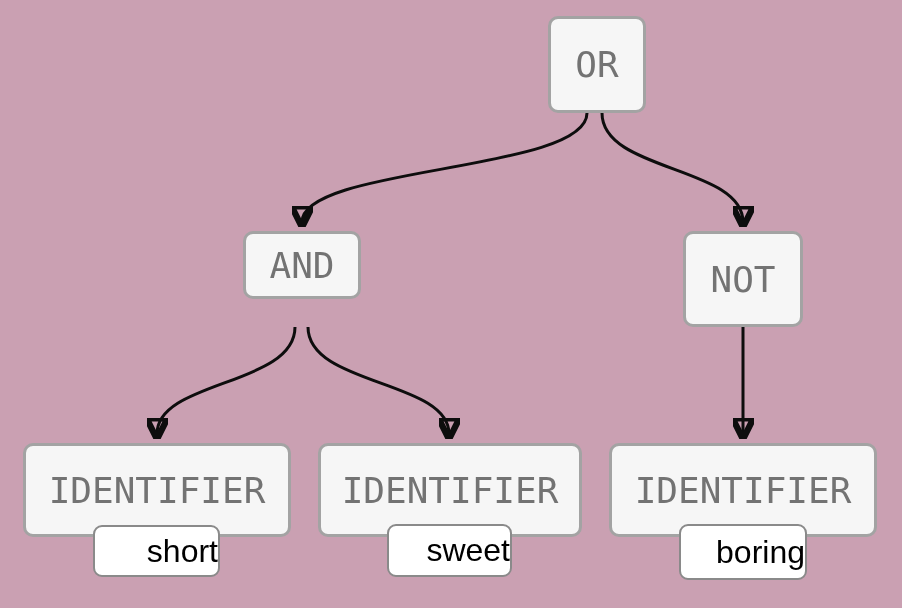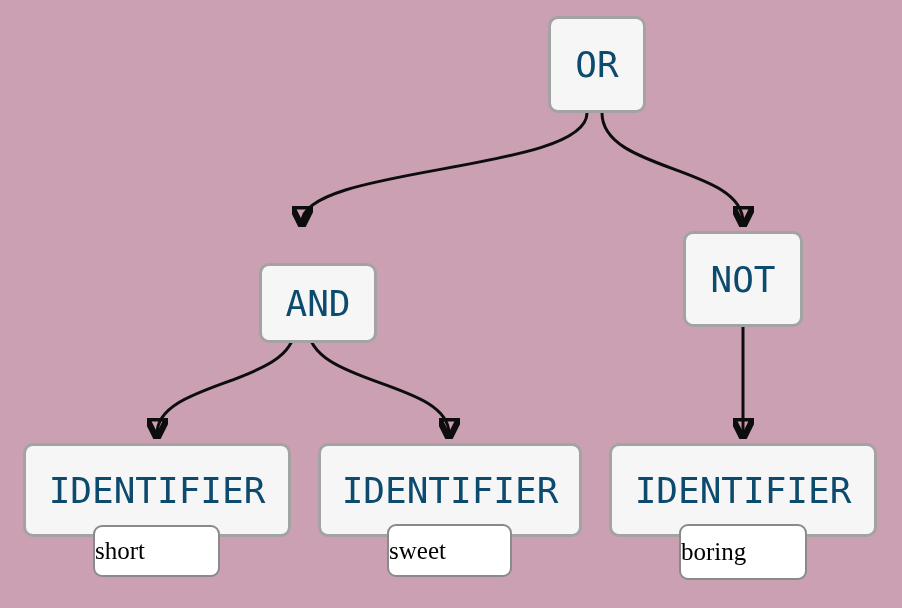--- a/index.html
+++ b/index.html
@@ -22,34 +22,34 @@
     position: absolute;
     background: #f6f6f6;
     border: 3px solid #a3a3a3;
     border-radius: 10px;
     box-sizing: border-box;
     display: flex;
     align-items: center;
     justify-content: center;
     font-family: "DejaVu Sans Mono", monospace;
     font-size: 36px;
-    color: #0c4a6e;
+    color: #737373;
     white-space: nowrap;
   }
   .badge {
     position: absolute;
     background: #ffffff;
     border: 2px solid #8a8a8a;
     border-radius: 9px;
     box-sizing: border-box;
     display: flex;
     align-items: center;
-    justify-content: flex-start;
-    font-family: Liberation Serif, serif;
-    font-size: 25px;
+    justify-content: flex-end;
+    font-family: Liberation Sans, sans-serif;
+    font-size: 32px;
     color: #000;
     white-space: nowrap;
   }
 </style>
 </head>
 <body>
 
 <div class="canvas">
 
   <svg class="edges" viewBox="0 0 902 608">
@@ -62,21 +62,21 @@
     <path d="M 602 113 C 602 172, 743 166, 743 222" marker-end="url(#arrow)"></path>
     <path d="M 295 327 C 295 386, 157 380, 157 434" marker-end="url(#arrow)"></path>
     <path d="M 308 327 C 308 386, 449 380, 449 434" marker-end="url(#arrow)"></path>
     <path d="M 743 327 L 743 434" marker-end="url(#arrow)"></path>
   </svg>
 
   <div class="node" style="left:548px; top:16px; width:98px; height:97px;">
     <span>OR</span>
   </div>
 
-  <div class="node" style="left:259px; top:231px; width:118px; height:80px;margin-top:32px;">
+  <div class="node" style="left:243px; top:231px; width:118px; height:68px;">
     <span>AND</span>
   </div>
 
   <div class="node" style="left:683px; top:231px; width:120px; height:96px;">
     <span>NOT</span>
   </div>
 
   <div class="node" style="left:23px; top:443px; width:268px; height:94px;">
     <span>IDENTIFIER</span>
   </div>

